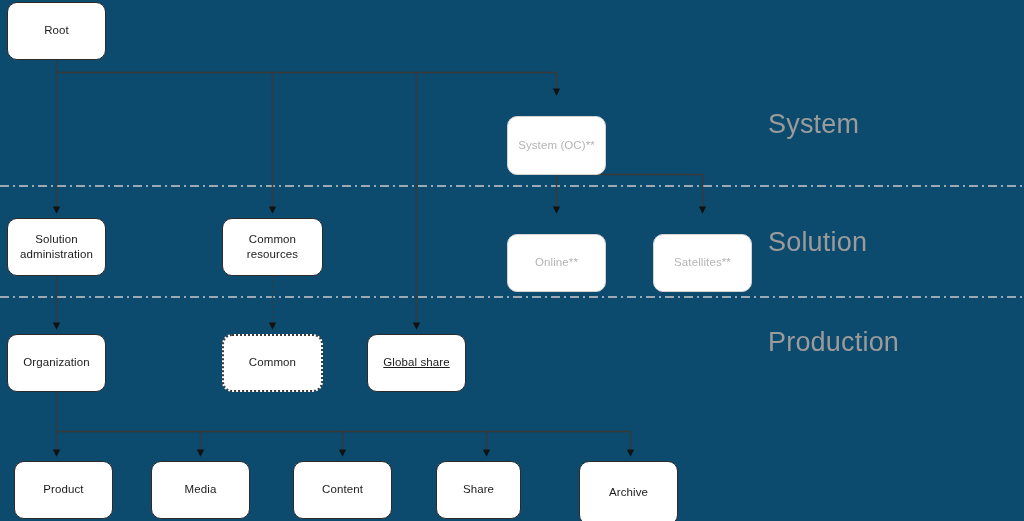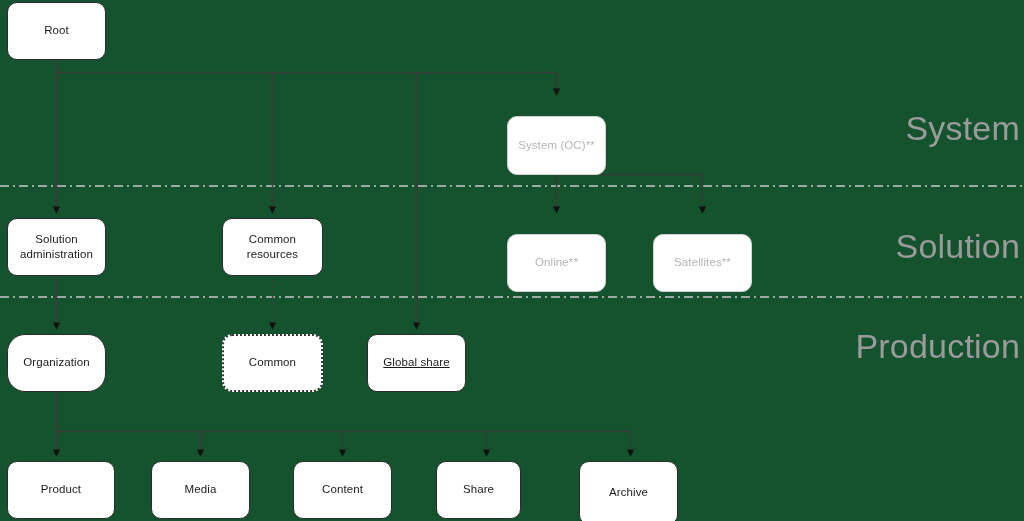--- a/index.html
+++ b/index.html
@@ -7,21 +7,21 @@
     padding: 0;
     background: #ffffff;
   }
   body {
     font-family: "Liberation Sans", sans-serif;
   }
   #canvas {
     position: relative;
     width: 1024px;
     height: 521px;
-    background: #14532d;
+    background: #0c4a6e;
     overflow: hidden;
   }
   svg.wires {
     position: absolute;
     left: 0;
     top: 0;
     width: 1024px;
     height: 521px;
     pointer-events: none;
   }
@@ -51,24 +51,24 @@
     border-color: #3a3a3a;
   }
   .node-label {
     display: block;
     white-space: pre-line;
     padding: 0 4px;
   }
   .lane-label {
     position: absolute;
     color: #9b9b9b;
-    font-size: 34px;
+    font-size: 27px;
     letter-spacing: 0.2px;
     white-space: nowrap;
-    text-align: right;
+    text-align: left;
     line-height: 1;
   }
 </style>
 </head>
 <body>
 
 <div id="canvas">
 
   <svg class="wires" viewBox="0 0 1024 521" xmlns="http://www.w3.org/2000/svg">
     <defs>
@@ -140,33 +140,33 @@
   </div>
 
   <div class="node muted" style="left:507px; top:218px; width:99px;  height:58px;">
     <span class="node-label">Online**</span>
   </div>
 
   <div class="node muted" style="left:653px; top:218px; width:99px;  height:58px;">
     <span class="node-label">Satellites**</span>
   </div>
 
-  <div class="node" style="left:7px;  top:334px; width:99px;  height:58px;border-radius:18px;">
+  <div class="node" style="left:7px;  top:334px; width:99px;  height:58px;">
     <span class="node-label">Organization</span>
   </div>
 
   <div class="node dotted" style="left:222px; top:334px; width:101px; height:58px;">
     <span class="node-label">Common</span>
   </div>
 
   <div class="node" style="left:367px; top:334px; width:99px;  height:58px;text-decoration:underline;">
     <span class="node-label">Global share</span>
   </div>
 
-  <div class="node" style="left:7px;  top:461px; width:108px;  height:58px;">
+  <div class="node" style="left:14px;  top:461px; width:99px;  height:58px;">
     <span class="node-label">Product</span>
   </div>
 
   <div class="node" style="left:151px; top:461px; width:99px;  height:58px;">
     <span class="node-label">Media</span>
   </div>
 
   <div class="node" style="left:293px; top:461px; width:99px;  height:58px;">
     <span class="node-label">Content</span>
   </div>

